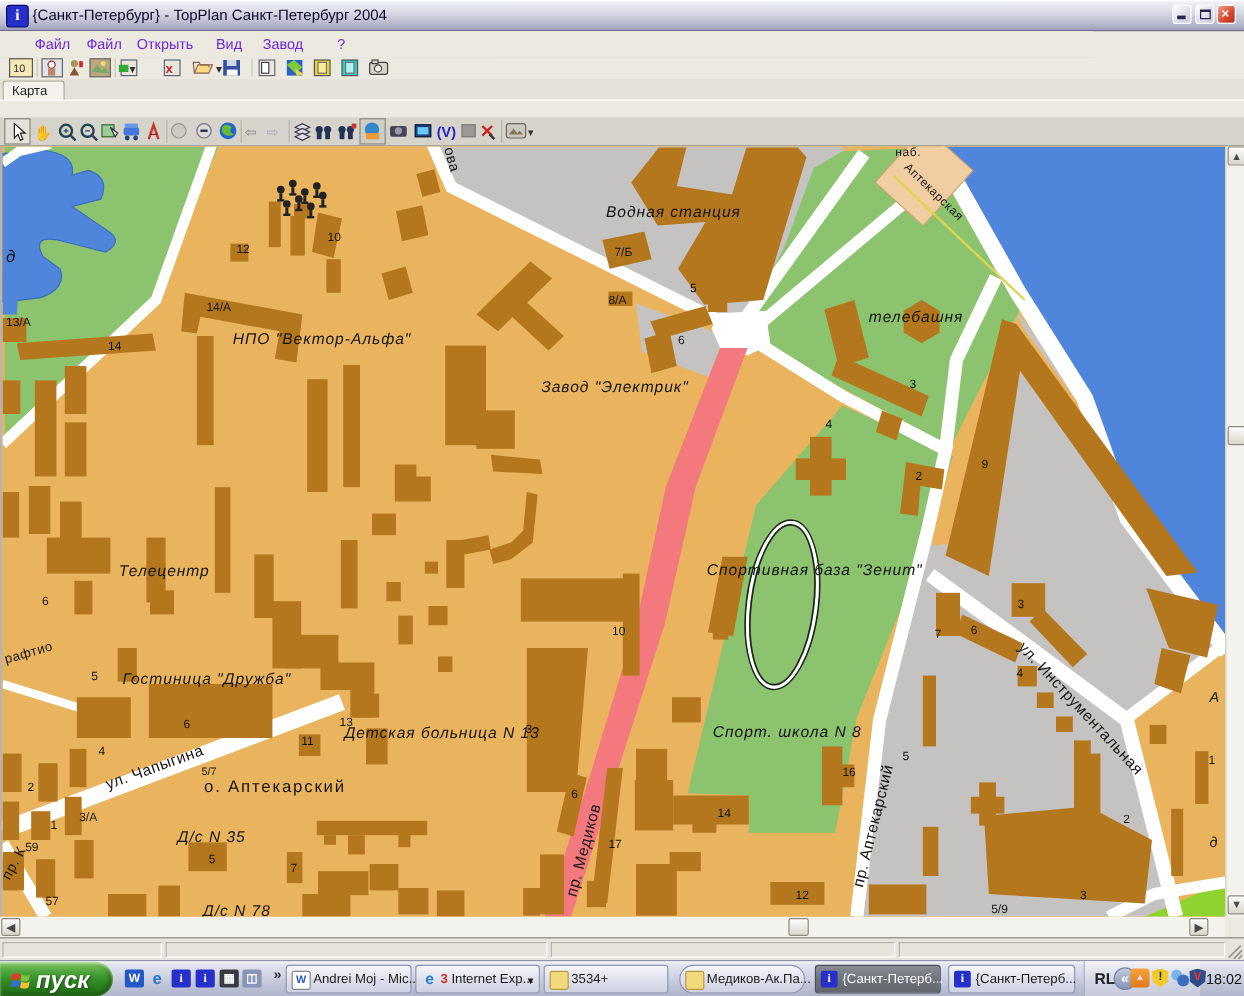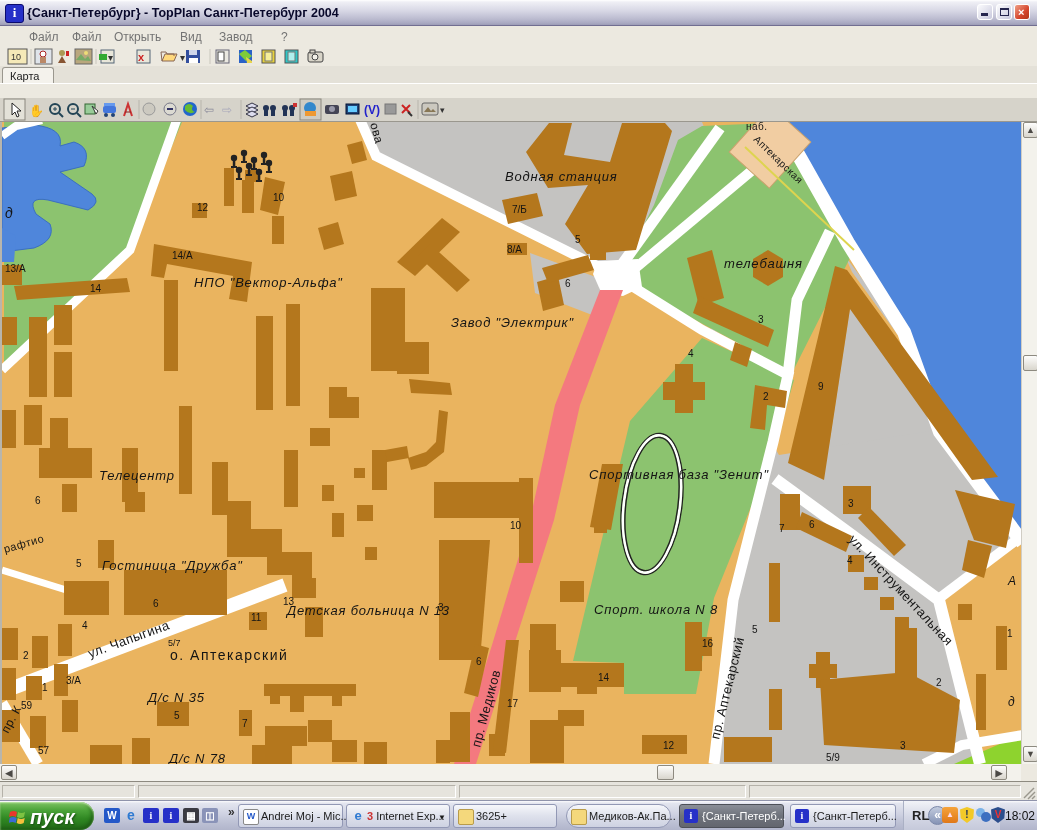--- a/index.html
+++ b/index.html
@@ -3,30 +3,30 @@
 <meta charset="utf-8">
 <style>
 html,body{margin:0;padding:0;width:1037px;height:830px;overflow:hidden;background:#ece9e0;font-family:"Liberation Sans",sans-serif;}
 #root{position:absolute;left:0;top:0;width:1037px;height:830px;}
 
 #titlebar{position:absolute;left:0;top:0;width:1037px;height:26px;
  background:linear-gradient(#ffffff 0%,#efeff5 8%,#d6d6e4 45%,#bcbcd0 75%,#a9a9c2 92%,#9c9cb6 100%);
  border-bottom:1px solid #716e91;box-sizing:border-box;}
 #titleicon{position:absolute;left:5px;top:4px;width:17px;height:17px;background:#2630c8;border:1px solid #0a0a6e;border-radius:3px;}
 #titleicon span{position:absolute;left:0;top:0px;width:17px;text-align:center;color:#fff;font-weight:bold;font-size:13px;font-family:"Liberation Serif",serif;}
-#titletext{position:absolute;left:27px;top:6px;font-size:12.5px;font-weight:bold;color:#08082a;letter-spacing:0px;}
+#titletext{position:absolute;left:27px;top:6px;font-size:12.5px;font-weight:normal;color:#08082a;letter-spacing:0px;}
 .capbtn{position:absolute;top:4px;width:16px;height:16px;border-radius:3px;box-sizing:border-box;border:1px solid #ffffff;}
 #btnmin{left:977px;background:linear-gradient(135deg,#fbfbfd,#c9c9dd);}
 #btnmax{left:996px;background:linear-gradient(135deg,#fbfbfd,#c9c9dd);}
 #btncls{left:1014px;background:linear-gradient(135deg,#f0a088,#d4452c 60%,#b03318);}
 #btnmin i{position:absolute;left:3px;bottom:3px;width:7px;height:3px;background:#26264e;}
 #btnmax i{position:absolute;left:3px;top:3px;width:7px;height:5px;border:1px solid #26264e;border-top-width:2px;box-sizing:content-box;}
 #btncls i{position:absolute;left:3px;top:1px;color:#fff;font-size:11px;font-weight:bold;line-height:12px;font-style:normal;}
 
-#menubar{position:absolute;left:0;top:26px;width:911px;height:22px;background:#ece9e0;border-bottom:1px solid #d8d5cc;font-size:12px;color:#737373;}
+#menubar{position:absolute;left:0;top:26px;width:911px;height:22px;background:#ece9e0;border-bottom:1px solid #d8d5cc;font-size:12px;color:#6d28d9;}
 #menubar span{position:absolute;top:4px;}
 
 #toolbar{position:absolute;left:0;top:48px;width:1037px;height:18px;background:#ece9e0;}
 
 #tabrow{position:absolute;left:0;top:66px;width:1037px;height:18px;background:#e4e1d8;}
 #tab1{position:absolute;left:2px;top:1px;width:52px;height:17px;background:#f4f2ec;border:1px solid #9a978e;border-bottom:none;border-radius:3px 3px 0 0;font-size:11px;color:#222;padding:2px 0 0 7px;box-sizing:border-box;}
 
 #capbar{position:absolute;left:0;top:84px;width:1037px;height:14px;background:#ccc9c0;border-top:1px solid #f5f4ef;border-bottom:1px solid #989589;box-sizing:border-box;}
 #capbar b{position:absolute;left:6px;top:1px;font-size:11px;color:#000;}
 #capx{position:absolute;right:3px;top:1px;width:11px;height:11px;font-size:9px;text-align:center;line-height:11px;border:1px solid #8a887e;background:#d8d5cd;color:#222;font-weight:bold;}
@@ -542,21 +542,21 @@
         <div class="ic" style="background:#fff;border:1px solid #888;color:#2458c8;font-size:9px;text-align:center;line-height:13px;font-weight:bold;">W</div>
         <div class="tx">Andrei Moj - Mic...</div>
       </div>
  <div class="taskbtn" style="left:346px;width:104px;">
         <div class="ic" style="color:#2e7ad2;font-size:13px;text-align:center;line-height:13px;font-weight:bold;">e</div>
         <div class="tx" style="left:20px;"><span style="color:#c33;font-weight:bold;">3</span> Internet Exp...</div>
         <div style="position:absolute;right:3px;top:8px;font-size:8px;">▼</div>
       </div>
  <div class="taskbtn" style="left:453px;width:104px;">
         <div class="ic" style="background:#f4d87c;border:1px solid #b89b4a;"></div>
-        <div class="tx">3625+</div>
+        <div class="tx">3534+</div>
       </div>
  <div class="taskbtn" style="left:566px;width:105px;border-radius:12px;">
         <div class="ic" style="background:#f4d87c;border:1px solid #b89b4a;"></div>
         <div class="tx">Медиков-Ак.Па...</div>
       </div>
  <div class="taskbtn active" style="left:679px;width:105px;">
         <div class="ic" style="background:#2630c8;color:#fff;font-size:10px;text-align:center;line-height:13px;font-family:'Liberation Serif',serif;font-weight:bold;">i</div>
         <div class="tx">{Санкт-Петерб...</div>
       </div>
  <div class="taskbtn" style="left:790px;width:106px;">

